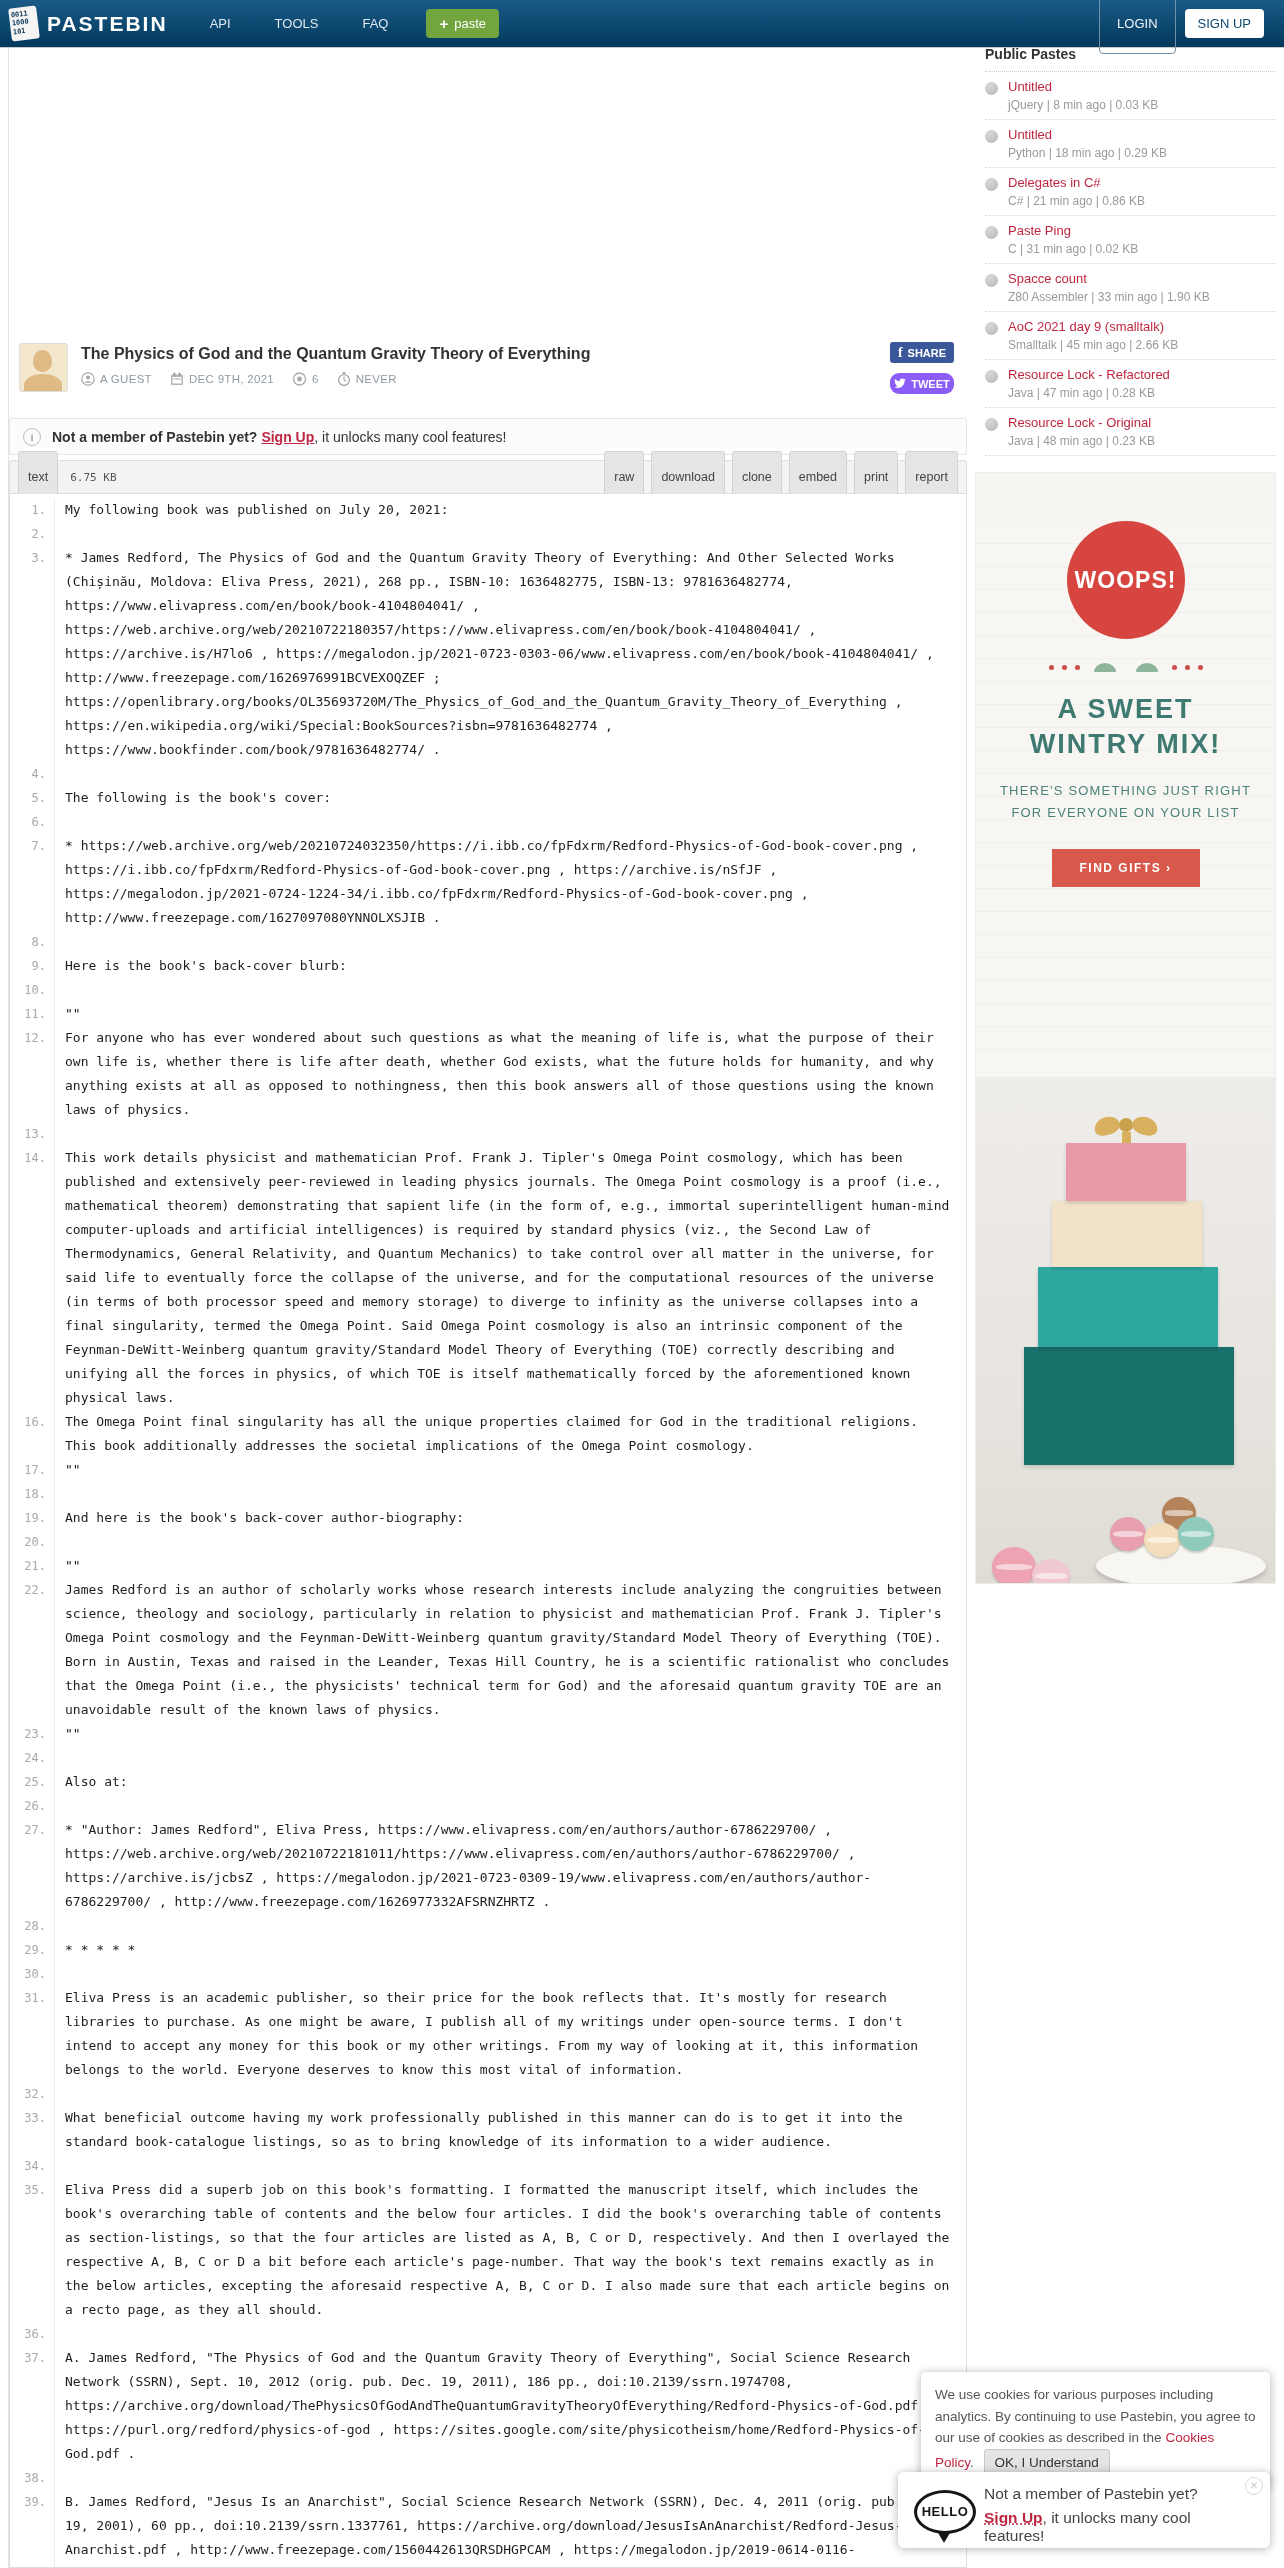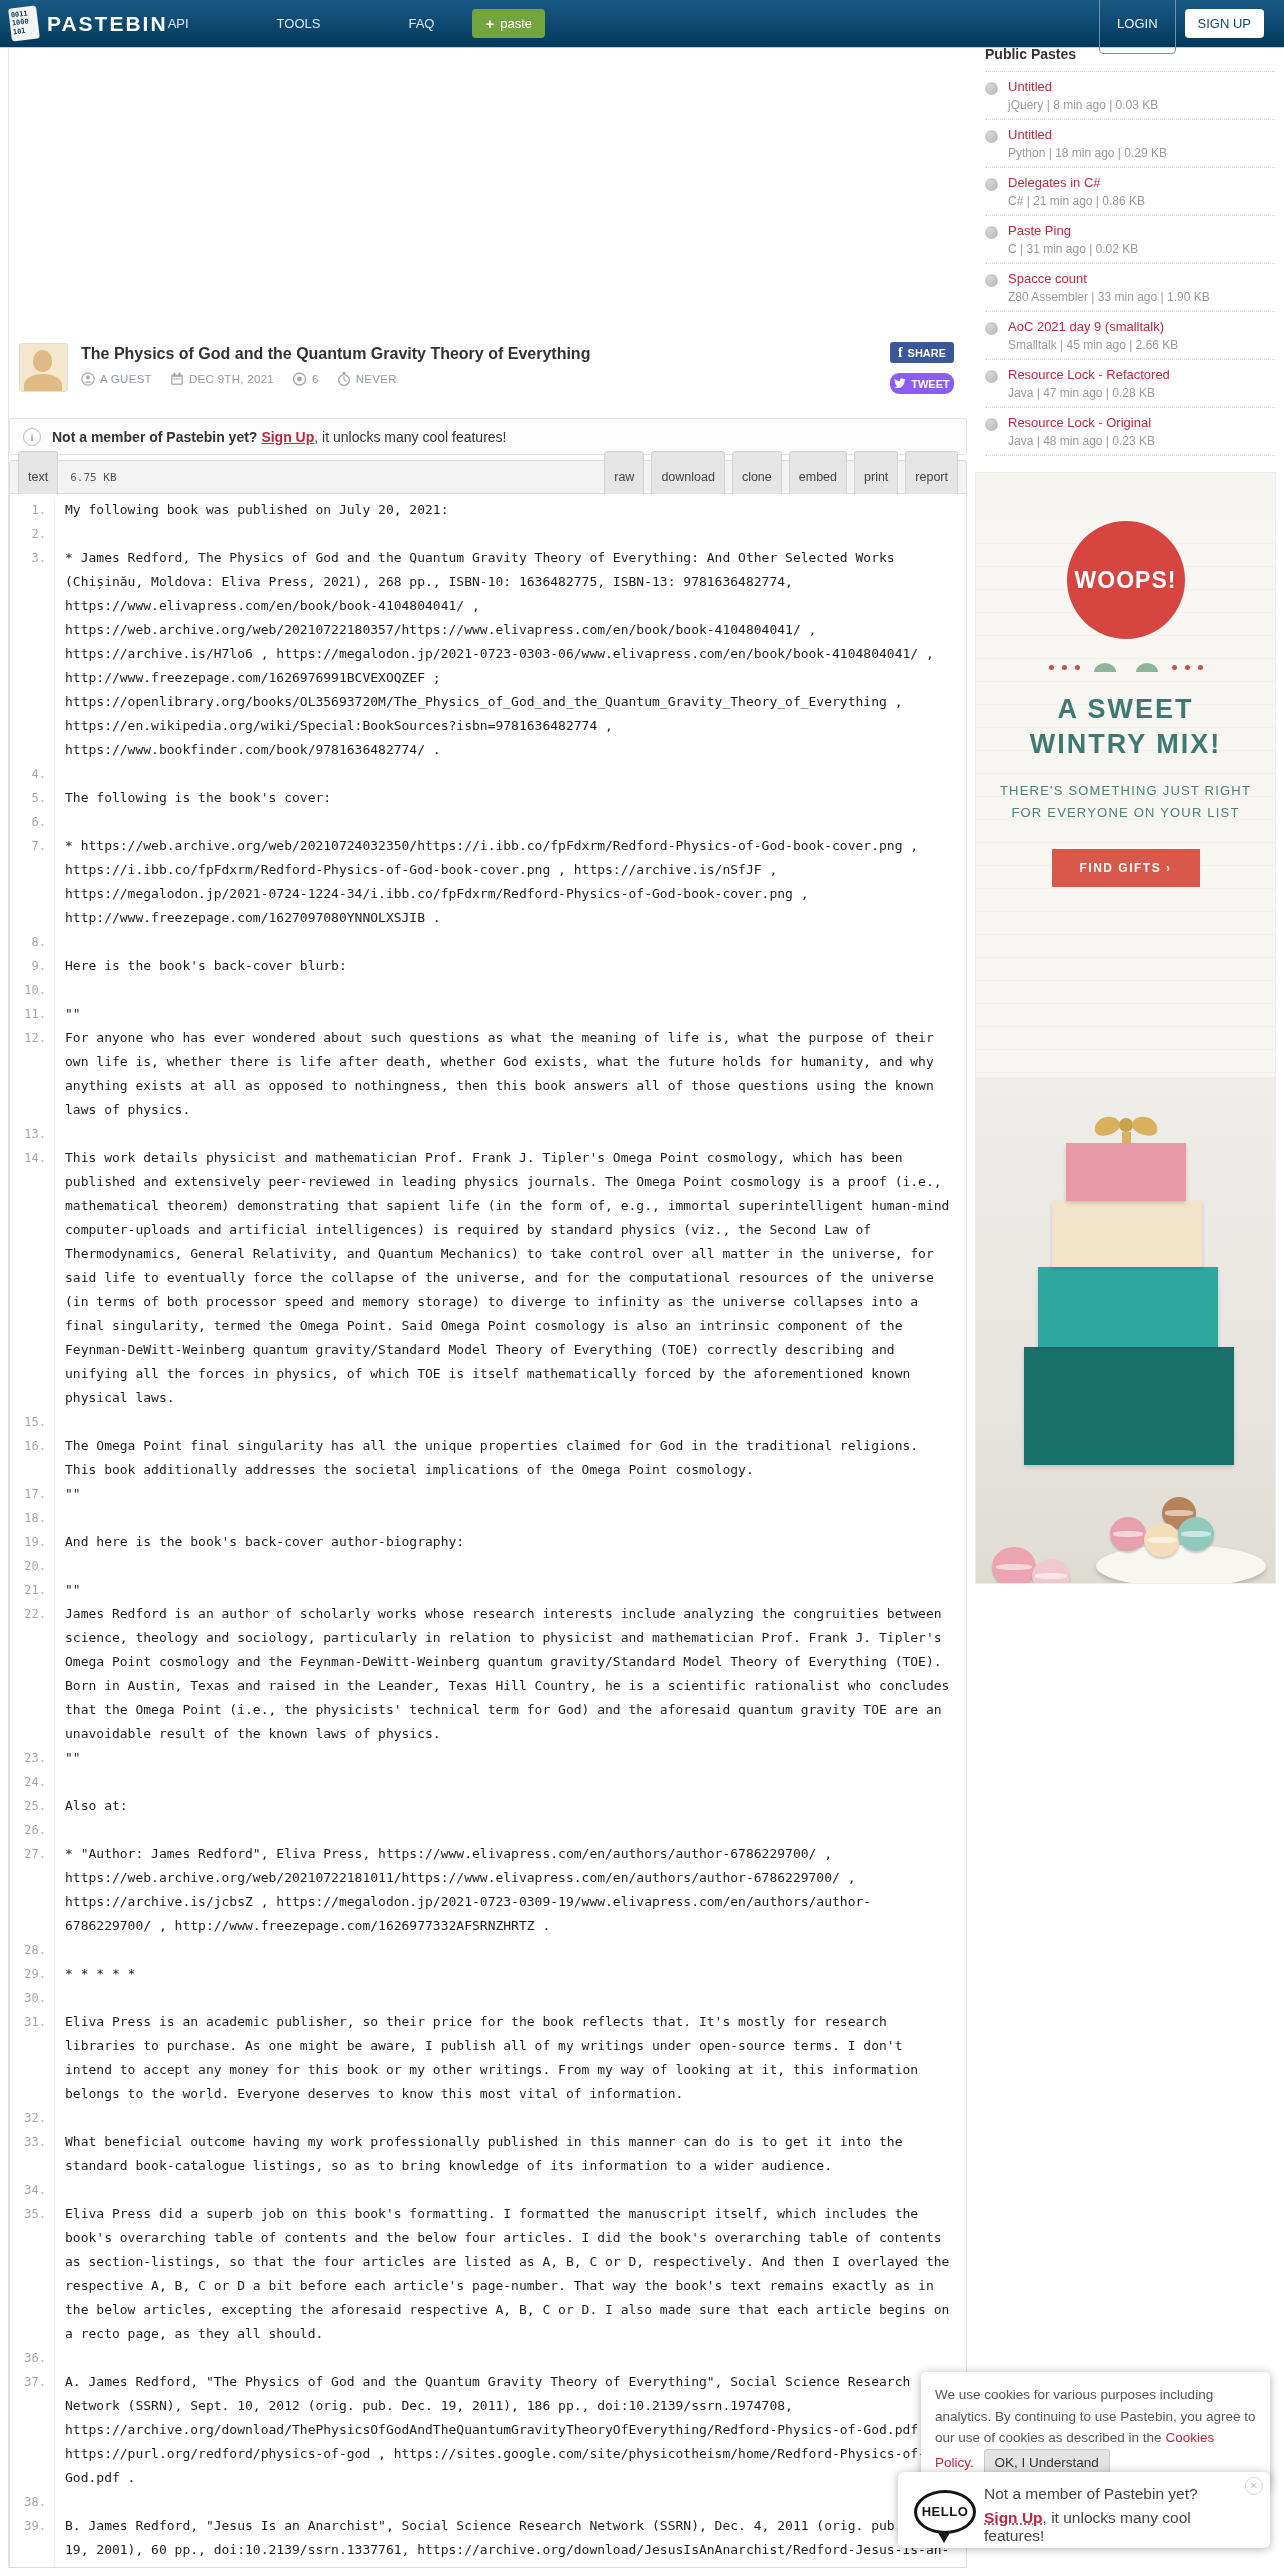--- a/index.html
+++ b/index.html
@@ -15,21 +15,21 @@
     box-shadow:0 1px 0 #c9c9c9;
     display:flex;align-items:center;padding:0 20px 0 10px;box-sizing:border-box;z-index:5;
   }
   .logo{display:flex;align-items:center;cursor:pointer;}
   .logo-icon{
     width:28px;height:33px;background:#f4f4f4;border-radius:3px;transform:rotate(-7deg);
     color:#123c5c;font-family:"DejaVu Sans Mono",monospace;font-size:7px;font-weight:bold;
     line-height:1.2;padding:3px 2px;box-sizing:border-box;margin-right:9px;
   }
   .brand{color:#fff;font-size:21px;font-weight:bold;letter-spacing:2px;}
-  .nav{display:flex;align-items:center;gap:44px;}
+  .nav{display:flex;align-items:center;margin-left:42px;}
   .nav-link{color:#dde8f0;font-size:13px;margin-right:44px;cursor:pointer;}
   .paste-btn{
     background:#72a53d;border-radius:4px;color:#fff;font-size:13px;
     padding:6px 13px;cursor:pointer;display:flex;align-items:center;margin-left:-6px;
   }
   .paste-btn .plus{font-weight:bold;font-size:15px;margin-right:6px;}
   .hspacer{flex:1;}
   .login-btn{
     border:1px solid #6f91a9;border-radius:4px;color:#f0f5f9;font-size:13px;
     padding:22px 17px;cursor:pointer;margin-right:9px;
@@ -346,24 +346,20 @@
         </div>
         <div class="code-row">
           <span class="ln">13.</span>
           <span class="lt"></span>
         </div>
         <div class="code-row">
           <span class="ln">14.</span>
           <span class="lt">This work details physicist and mathematician Prof. Frank J. Tipler's Omega Point cosmology, which has been published and extensively peer-reviewed in leading physics journals. The Omega Point cosmology is a proof (i.e., mathematical theorem) demonstrating that sapient life (in the form of, e.g., immortal superintelligent human-mind computer-uploads and artificial intelligences) is required by standard physics (viz., the Second Law of Thermodynamics, General Relativity, and Quantum Mechanics) to take control over all matter in the universe, for said life to eventually force the collapse of the universe, and for the computational resources of the universe (in terms of both processor speed and memory storage) to diverge to infinity as the universe collapses into a final singularity, termed the Omega Point. Said Omega Point cosmology is also an intrinsic component of the Feynman-DeWitt-Weinberg quantum gravity/Standard Model Theory of Everything (TOE) correctly describing and unifying all the forces in physics, of which TOE is itself mathematically forced by the aforementioned known physical laws.</span>
         </div>
         <div class="code-row">
-          <span class="ln">15.</span>
-          <span class="lt"></span>
-        </div>
-        <div class="code-row">
           <span class="ln">16.</span>
           <span class="lt">The Omega Point final singularity has all the unique properties claimed for God in the traditional religions. This book additionally addresses the societal implications of the Omega Point cosmology.</span>
         </div>
         <div class="code-row">
           <span class="ln">17.</span>
           <span class="lt">""</span>
         </div>
         <div class="code-row">
           <span class="ln">18.</span>
           <span class="lt"></span>

